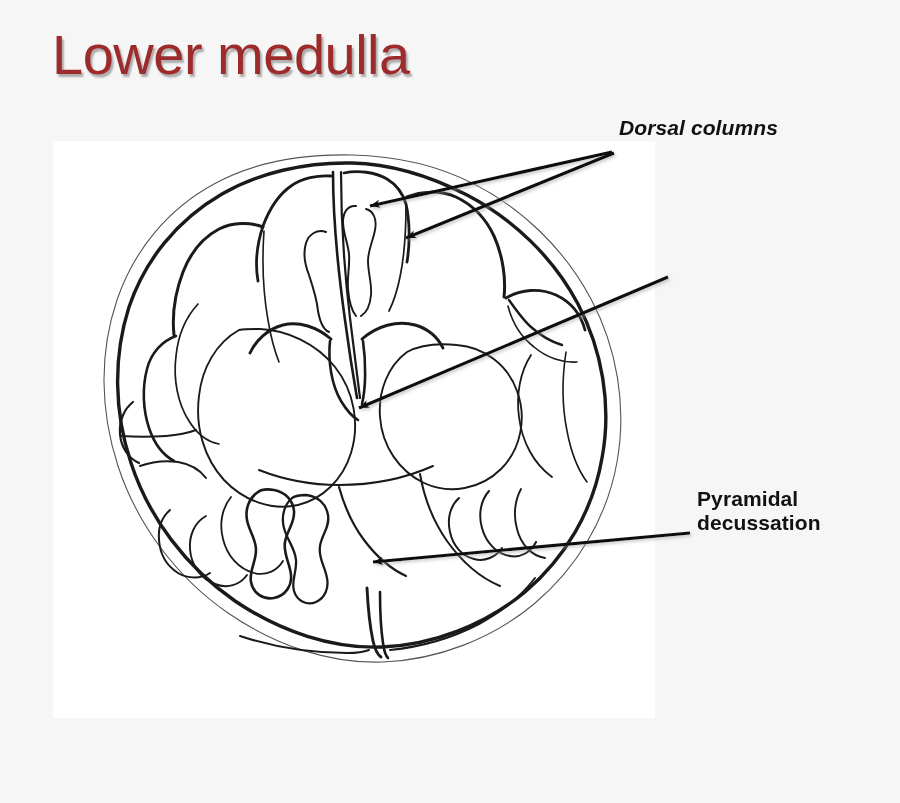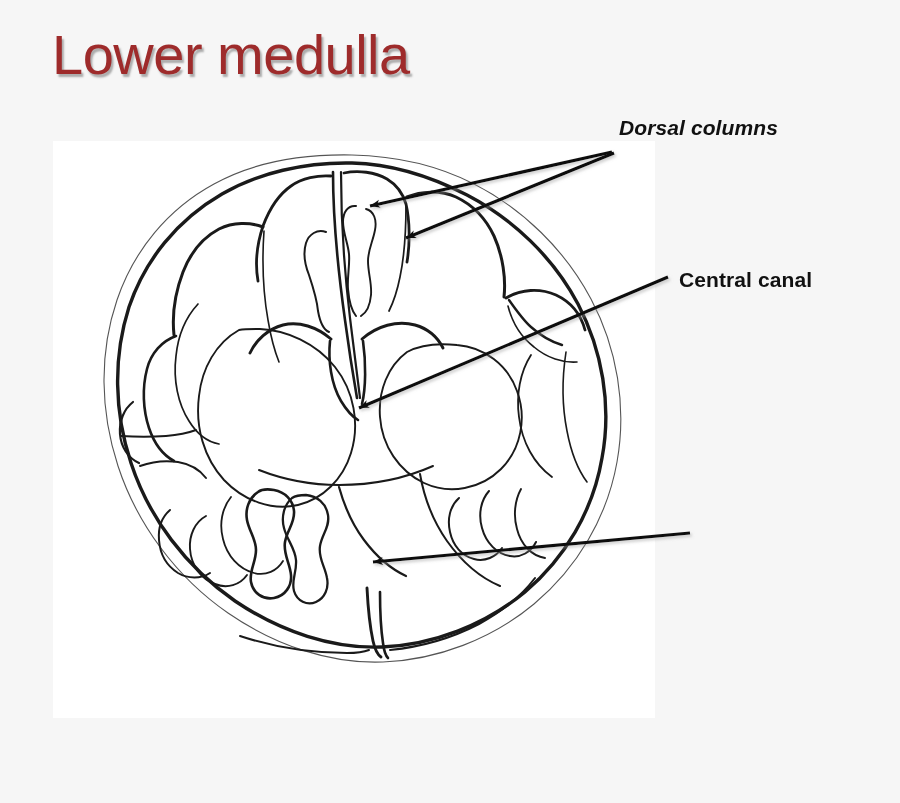--- a/index.html
+++ b/index.html
@@ -283,16 +283,17 @@
     <g stroke="#111111" fill="none" stroke-linecap="butt" filter="url(#softshadow)">
       <line x1="612" y1="152" x2="370" y2="206" stroke-width="3.2" marker-end="url(#arrowhead)"></line>
       <line x1="614" y1="153" x2="406" y2="238" stroke-width="3.2" marker-end="url(#arrowhead)"></line>
       <line x1="668" y1="277" x2="359" y2="408" stroke-width="3.2" marker-end="url(#arrowhead)"></line>
       <line x1="690" y1="533" x2="373" y2="562" stroke-width="3.2" marker-end="url(#arrowhead)"></line>
     </g>
   </svg>
 
   <div class="anno-label" id="label-dorsal-columns">Dorsal columns</div>
 
-  <div class="anno-label" id="label-central-canal">Central canal</div>
-
+
+  <div class="anno-label" id="label-pyramidal-decussation">Pyramidal
+decussation</div>
 
 </div>
 
 </body></html>

